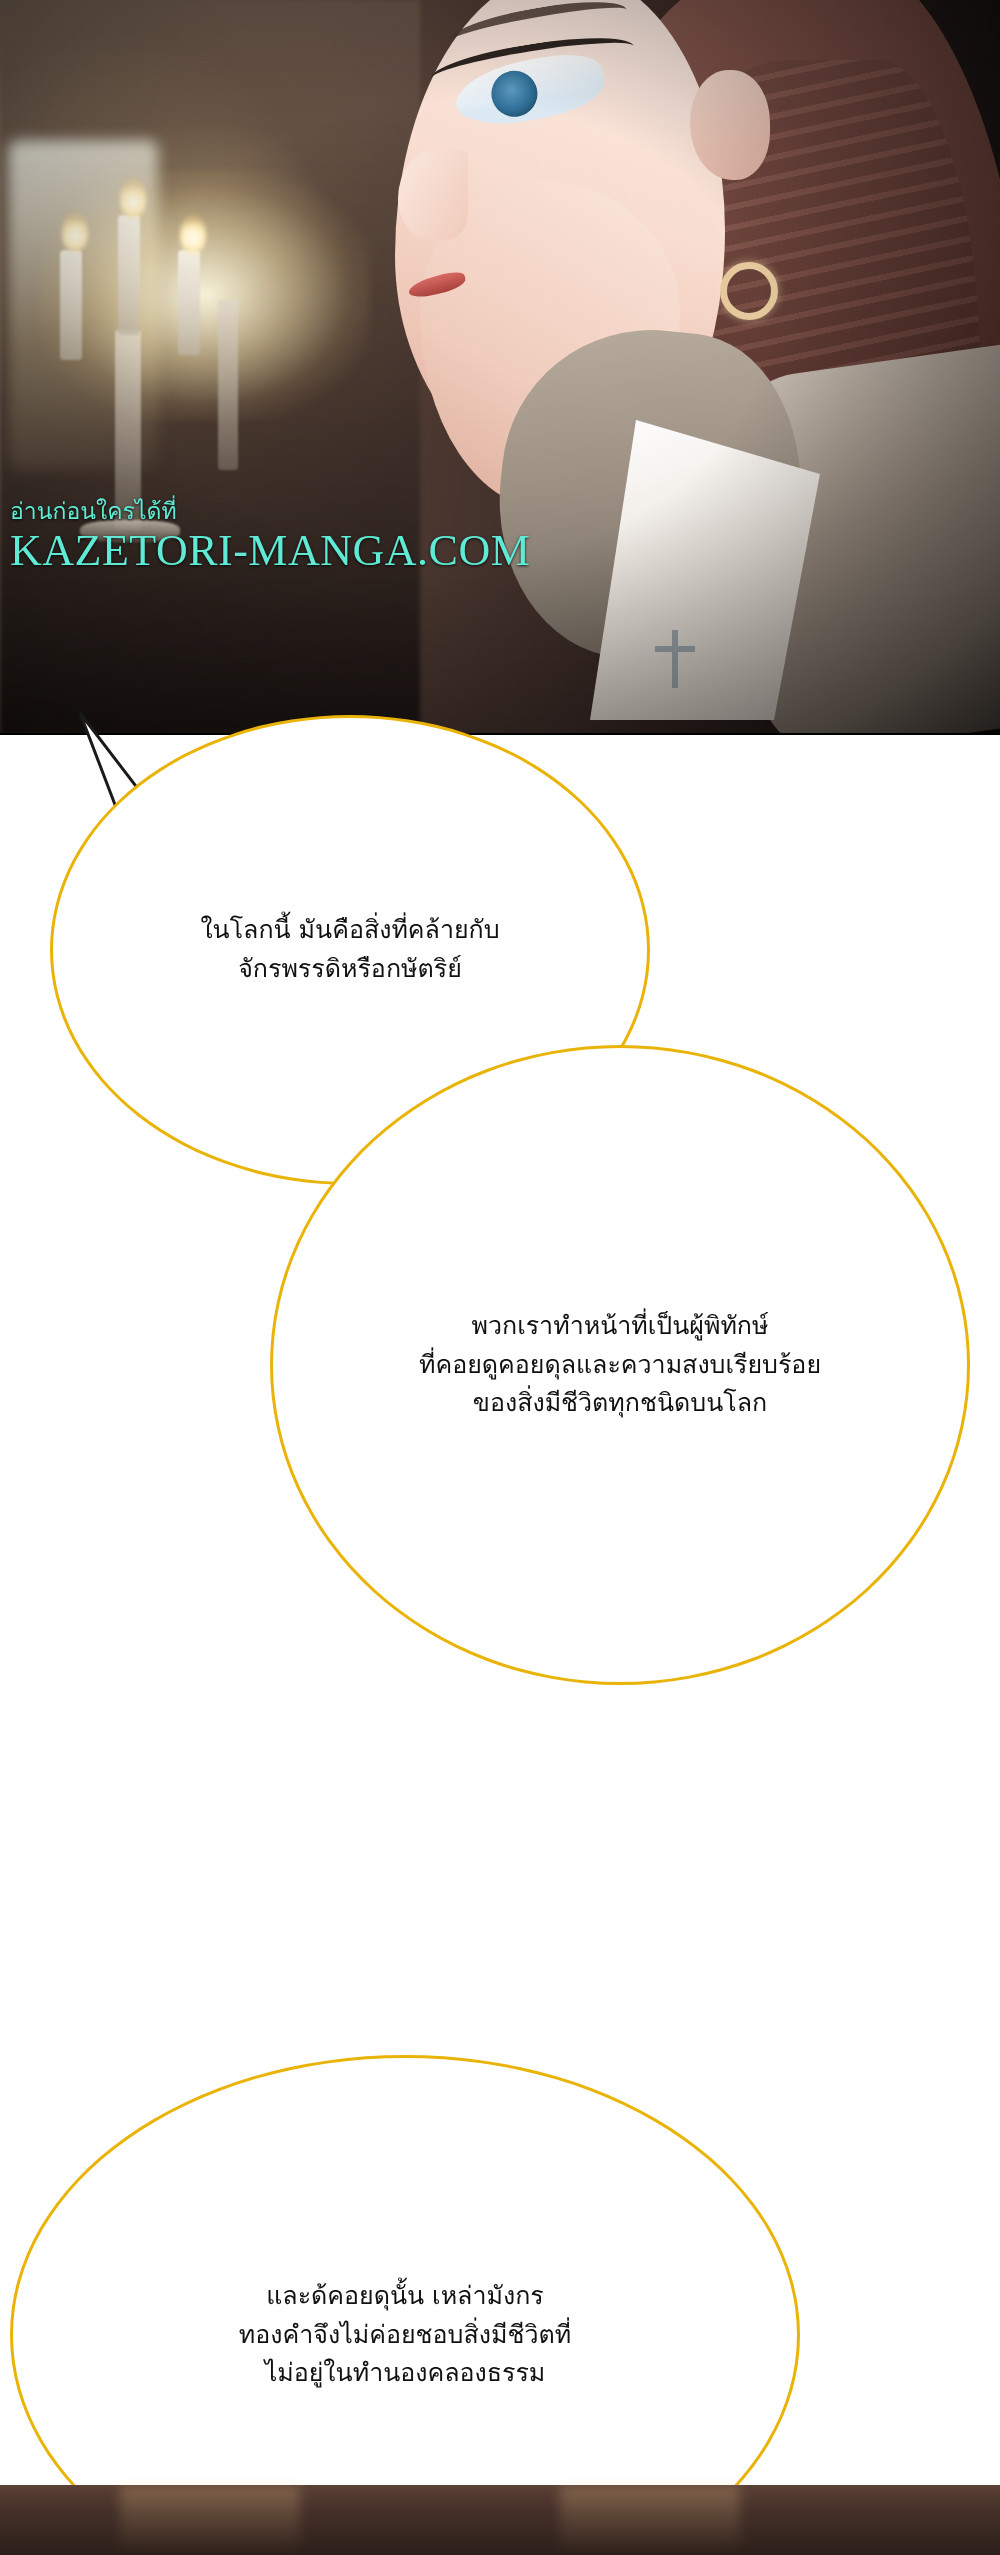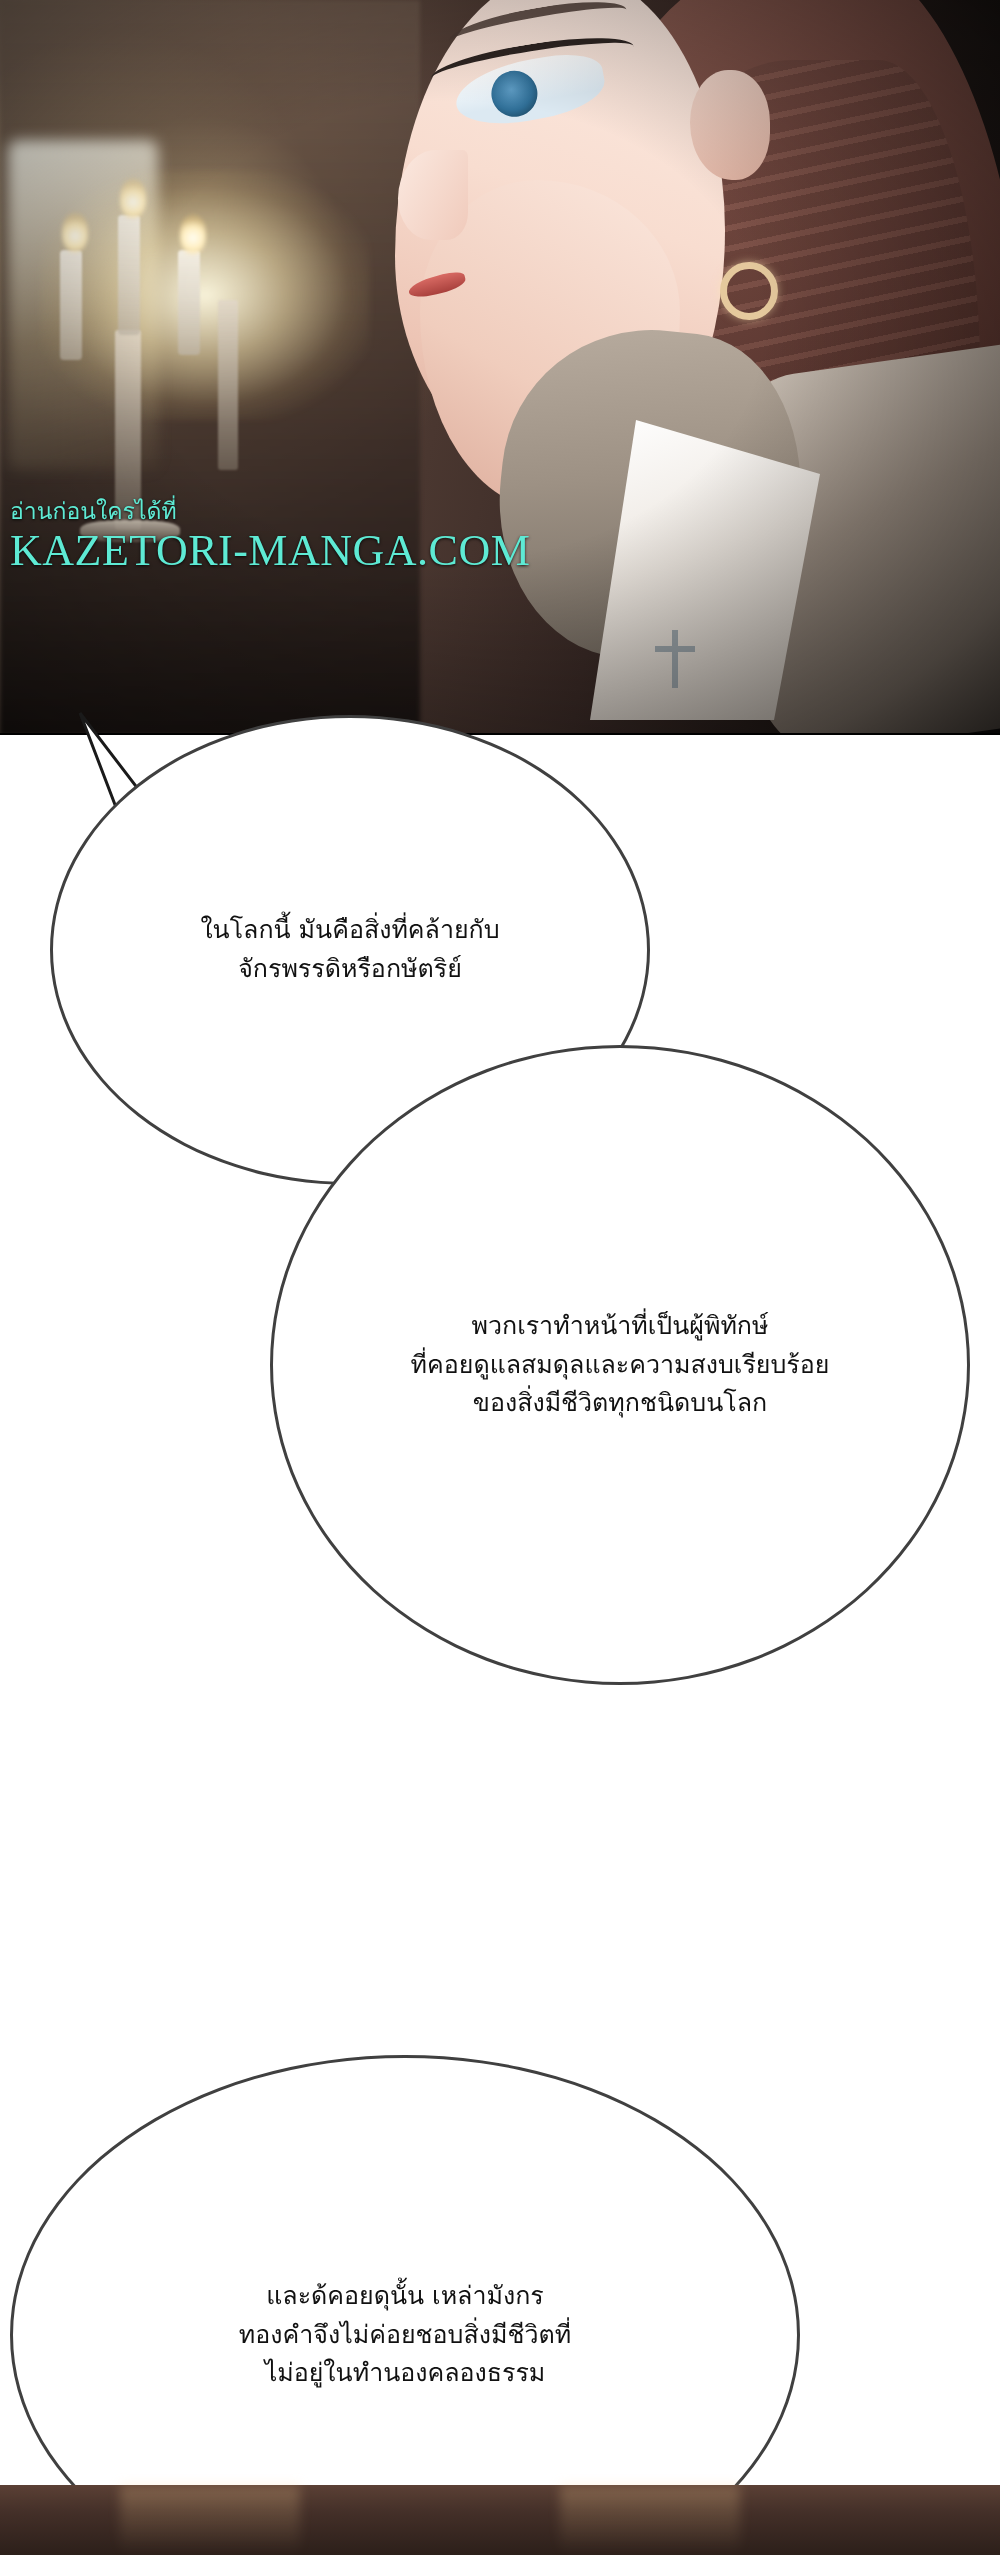--- a/index.html
+++ b/index.html
@@ -284,21 +284,21 @@
     position: absolute;
     left: 0;
     top: 735px;
     width: 1000px;
     height: 1820px;
     background: #ffffff;
   }
   .balloon {
     position: absolute;
     background: #ffffff;
-    border: 3px solid #404040;
+    border: 3px solid #eab308;
     border-radius: 50%;
     display: flex;
     align-items: center;
     justify-content: center;
     text-align: center;
     box-sizing: border-box;
   }
   .balloon-text {
     font-family: "DejaVu Sans", sans-serif;
     color: #111111;
@@ -393,21 +393,21 @@
       </svg>
     </div>
 
     <div class="balloon" style="left:50px; top:-20px; width:600px; height:470px;">
       <div class="balloon-text">ในโลกนี้ มันคือสิ่งที่คล้ายกับ
 จักรพรรดิหรือกษัตริย์</div>
     </div>
 
     <div class="balloon" style="left:270px; top:310px; width:700px; height:640px;">
       <div class="balloon-text">พวกเราทำหน้าที่เป็นผู้พิทักษ์
-ที่คอยดูแลสมดุลและความสงบเรียบร้อย
+ที่คอยดูคอยดุลและความสงบเรียบร้อย
 ของสิ่งมีชีวิตทุกชนิดบนโลก</div>
     </div>
 
     <div class="balloon" style="left:10px; top:1320px; width:790px; height:560px;">
       <div class="balloon-text">และด้คอยดุนั้น เหล่ามังกร
 ทองคำจึงไม่ค่อยชอบสิ่งมีชีวิตที่
 ไม่อยู่ในทำนองคลองธรรม</div>
     </div>
   </div>
 

